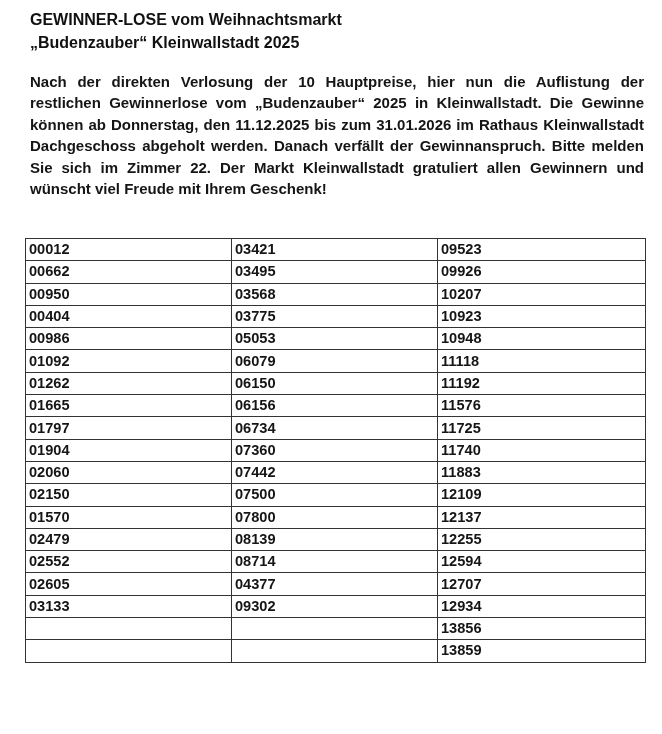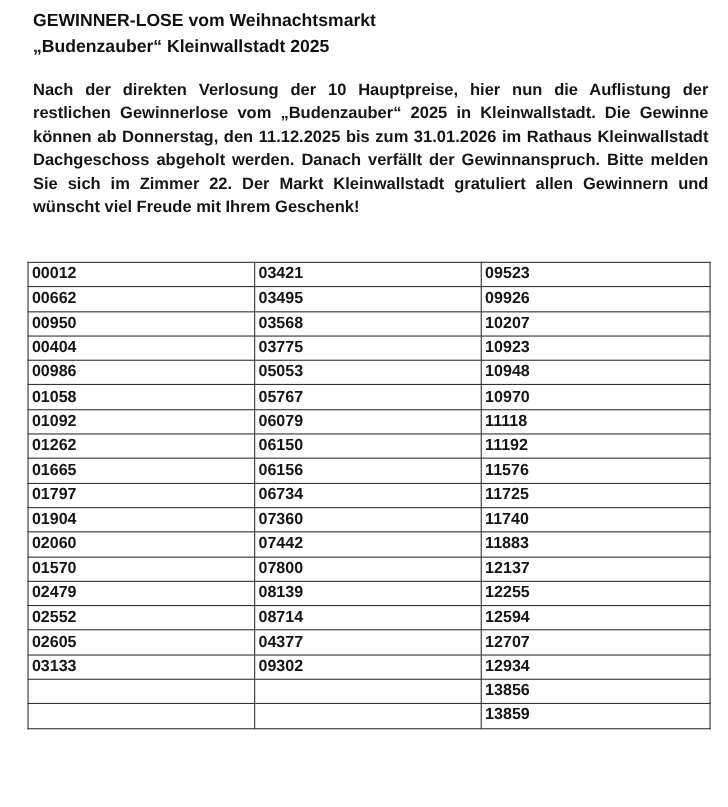--- a/index.html
+++ b/index.html
@@ -68,25 +68,20 @@
         <td>00404</td>
         <td>03775</td>
         <td>10923</td>
       </tr>
       <tr>
         <td>00986</td>
         <td>05053</td>
         <td>10948</td>
       </tr>
       <tr>
-        <td>01058</td>
-        <td>05767</td>
-        <td>10970</td>
-      </tr>
-      <tr>
         <td>01092</td>
         <td>06079</td>
         <td>11118</td>
       </tr>
       <tr>
         <td>01262</td>
         <td>06150</td>
         <td>11192</td>
       </tr>
       <tr>
@@ -101,20 +96,25 @@
       </tr>
       <tr>
         <td>01904</td>
         <td>07360</td>
         <td>11740</td>
       </tr>
       <tr>
         <td>02060</td>
         <td>07442</td>
         <td>11883</td>
+      </tr>
+      <tr>
+        <td>02150</td>
+        <td>07500</td>
+        <td>12109</td>
       </tr>
       <tr>
         <td>01570</td>
         <td>07800</td>
         <td>12137</td>
       </tr>
       <tr>
         <td>02479</td>
         <td>08139</td>
         <td>12255</td>

